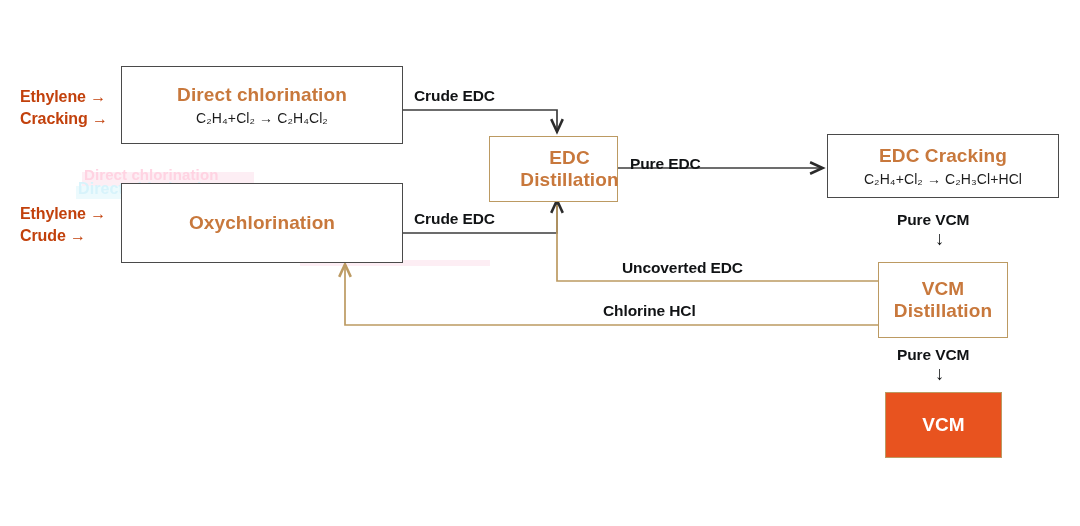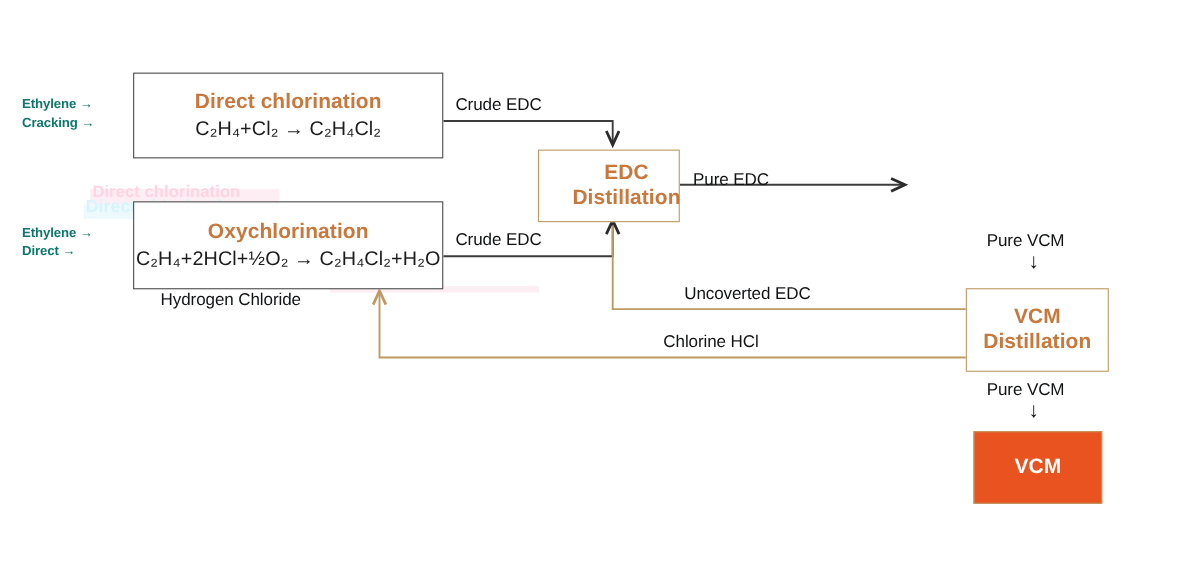--- a/index.html
+++ b/index.html
@@ -30,40 +30,40 @@
     color:#c8783c;
     font-size:19px;
     font-weight:700;
     line-height:1.18;
     text-align:center;
     letter-spacing:0.1px;
   }
   .bx-title.white{color:#ffffff;}
   .bx-eq{
     color:#1c1c1c;
-    font-size:18px;
+    font-size:14px;
     font-weight:500;
     text-align:center;
     margin-top:3px;
     letter-spacing:0.1px;
     white-space:nowrap;
   }
 
   .flabel{
     position:absolute;
     color:#111315;
     font-size:15.5px;
-    font-weight:400;
+    font-weight:700;
     letter-spacing:-0.1px;
     white-space:nowrap;
   }
   .feedlabel{
     position:absolute;
-    color:#0f766e;
-    font-size:12px;
+    color:#c2410c;
+    font-size:16px;
     font-weight:700;
     letter-spacing:-0.1px;
     white-space:nowrap;
     line-height:1.38;
   }
   .arrowglyph{
     position:absolute;
     color:#111315;
     font-size:19px;
     font-weight:400;
@@ -121,38 +121,41 @@
     <path d="M878,325 L345,325 L345,265" fill="none" stroke="#bc9a62" stroke-width="1.7" marker-end="url(#ah-tan)"></path>
   </svg>
 
   <div class="feedlabel" style="left:20px;top:86px;">
     <div>Ethylene →</div>
     <div>Cracking →</div>
   </div>
 
   <div class="feedlabel" style="left:20px;top:203px;">
     <div>Ethylene →</div>
-    <div>Direct →</div>
+    <div>Crude →</div>
   </div>
 
   <div class="box dark" style="left:121px;top:66px;width:282px;height:78px;">
     <div class="bx-title">Direct chlorination</div>
     <div class="bx-eq">C₂H₄+Cl₂ → C₂H₄Cl₂</div>
   </div>
 
   <div class="box dark" style="left:121px;top:183px;width:282px;height:80px;">
     <div class="bx-title">Oxychlorination</div>
-    <div class="bx-eq">C₂H₄+2HCl+½O₂ → C₂H₄Cl₂+H₂O</div>
   </div>
 
   <div class="box tan" style="left:489px;top:136px;width:129px;height:66px;padding-left:32px;">
     <div class="bx-title">EDC</div>
     <div class="bx-title">Distillation</div>
   </div>
 
+  <div class="box dark" style="left:827px;top:134px;width:232px;height:64px;">
+    <div class="bx-title">EDC Cracking</div>
+    <div class="bx-eq">C₂H₄+Cl₂ → C₂H₃Cl+HCl</div>
+  </div>
 
   <div class="box tan" style="left:878px;top:262px;width:130px;height:76px;">
     <div class="bx-title">VCM</div>
     <div class="bx-title">Distillation</div>
   </div>
 
   <div class="box solid" style="left:885px;top:392px;width:117px;height:66px;">
     <div class="bx-title white">VCM</div>
   </div>
 
@@ -160,15 +163,14 @@
   <div class="flabel" style="left:414px;top:210px;">Crude EDC</div>
   <div class="flabel" style="left:630px;top:155px;">Pure EDC</div>
   <div class="flabel" style="left:897px;top:211px;">Pure VCM</div>
   <div class="arrowglyph" style="left:935px;top:228px;">↓</div>
 
   <div class="flabel" style="left:897px;top:346px;">Pure VCM</div>
   <div class="arrowglyph" style="left:935px;top:363px;">↓</div>
 
   <div class="flabel" style="left:622px;top:259px;">Uncoverted EDC</div>
   <div class="flabel" style="left:603px;top:302px;">Chlorine HCl</div>
-  <div class="flabel" style="left:146px;top:264px;">Hydrogen Chloride</div>
 
 </div>
 
 </body></html>

